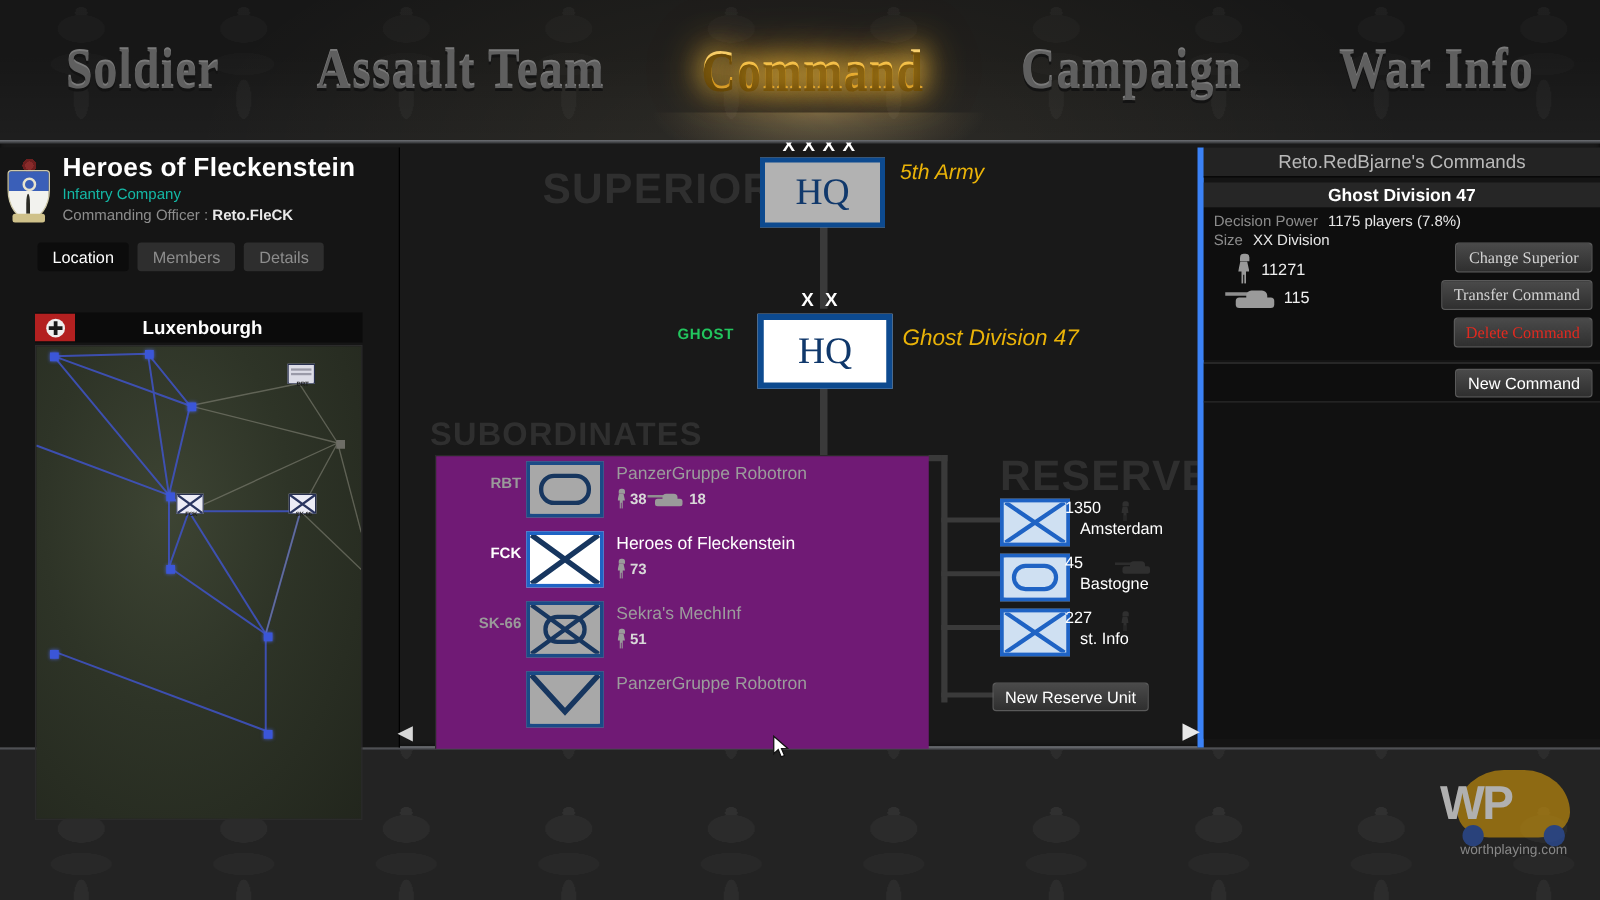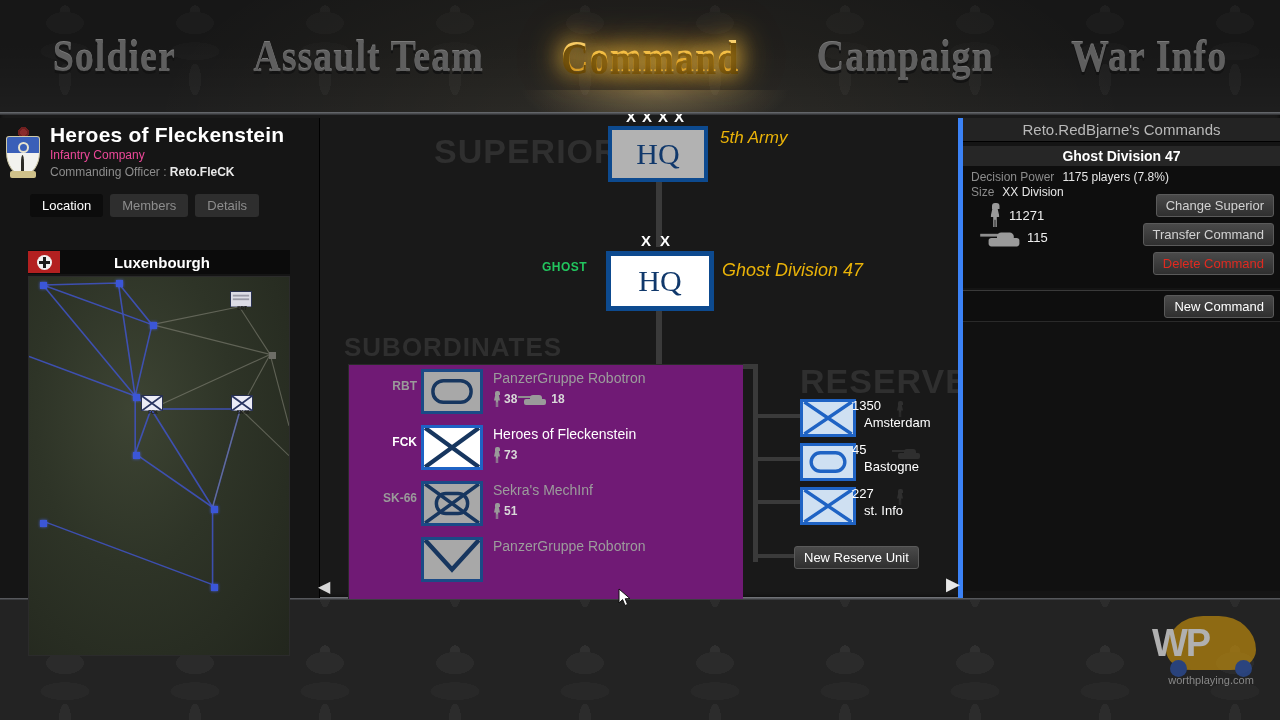--- a/index.html
+++ b/index.html
@@ -101,21 +101,21 @@
   .crest .burst{
     position:absolute; left:13px; top:2px; width:13px; height:13px;
     background:radial-gradient(circle,#8a2b2b 0 36%, #6e1f1f 37% 60%, transparent 61%);
   }
   .crest .scroll{
     position:absolute; left:6px; top:47px; width:26px; height:7px;
     background:#cfc18a; border-radius:2px;
   }
   #unit-meta{ padding-top:2px; }
   #unit-name{ font-size:21px; font-weight:bold; color:#fff; line-height:22px; letter-spacing:.2px; }
-  #unit-type{ font-size:12px; color:#ec4899; margin-top:2px; }
+  #unit-type{ font-size:12px; color:#14b8a6; margin-top:2px; }
   #co-line{ font-size:12px; color:#8d8d8d; margin-top:3px; }
   #co-line b{ color:#e9e9e9; }
 
   #tabrow{ display:flex; gap:7px; padding:14px 0 0 30px; }
   .ptab{
     padding:4px 12px; font-size:13px; border-radius:3px;
     background:#2e2e2e; color:#8d8d8d; cursor:pointer;
   }
   .ptab.active{ background:#0c0c0c; color:#fff; }
 
@@ -251,21 +251,21 @@
   #rp-sub{
     height:20px; background:#262626; display:flex; align-items:center; justify-content:center;
     font-size:14px; font-weight:bold; color:#fff; margin-top:4px;
   }
   #rp-body{ position:relative; height:122px; background:#0e0e0e; padding:4px 8px; }
   .rp-line{ display:flex; gap:8px; font-size:12px; line-height:15px; }
   .rp-key{ color:#8c8c8c; }
   .rp-val{ color:#e6e6e6; }
   .rp-stat{ display:flex; align-items:center; gap:10px; margin-top:7px; padding-left:20px; }
   .rp-stat .num{ font-size:13px; color:#efefef; }
-  #rp-buttons{ position:absolute; right:6px; top:28px; display:flex; flex-direction:column; gap:6px; align-items:flex-end; }
+  #rp-buttons{ position:absolute; right:6px; top:28px; display:flex; flex-direction:column; gap:6px; align-items:flex-end;font-family:Liberation Serif, serif; }
   #rp-buttons .btn{ min-width:110px; text-align:center; font-size:13px; }
   #rp-divider{ height:1px; background:#3a3a3a; margin-top:2px; }
   #rp-newcmd-row{ height:30px; background:#0e0e0e; display:flex; align-items:center; justify-content:flex-end; padding-right:6px; }
   #rp-rest{ height:270px; background:#111; border-top:1px solid #2a2a2a; }
 
   
   #watermark{ position:absolute; left:1152px; top:612px; width:118px; height:92px; z-index:5; opacity:.85; }
   #wp-mark{ width:100%; height:64px; position:relative; }
   #wp-blob{
     position:absolute; left:14px; top:4px; width:90px; height:54px;

